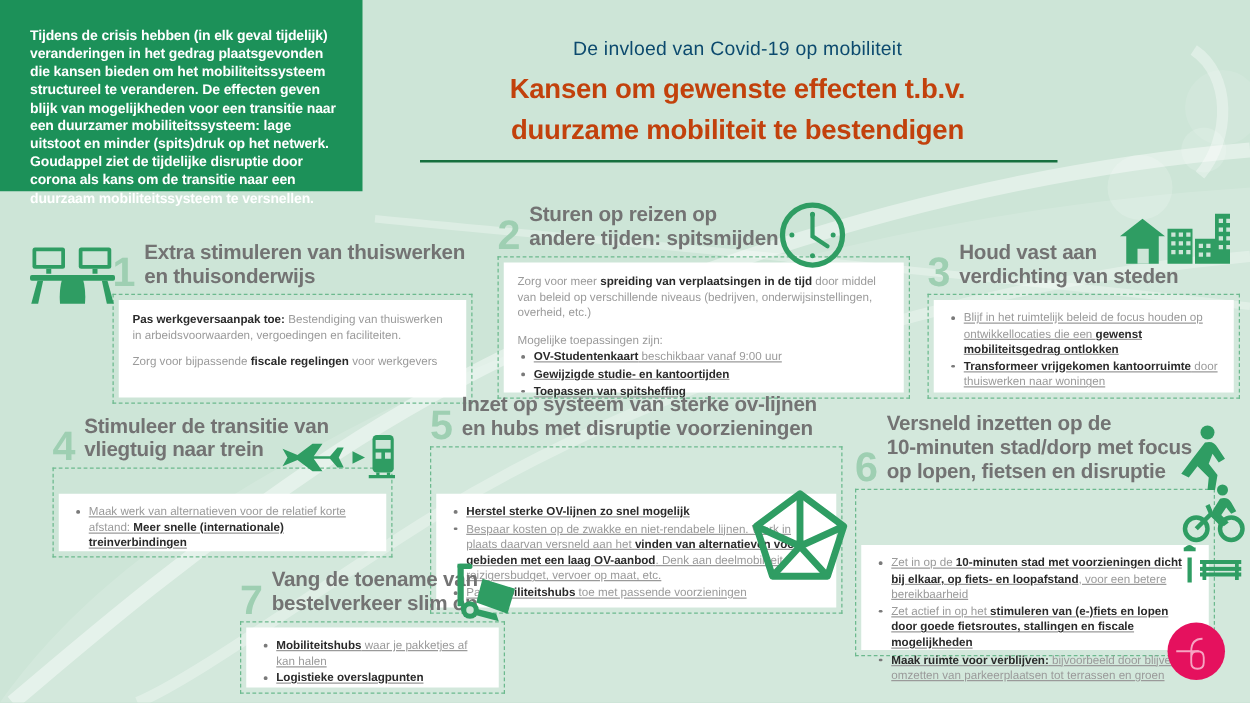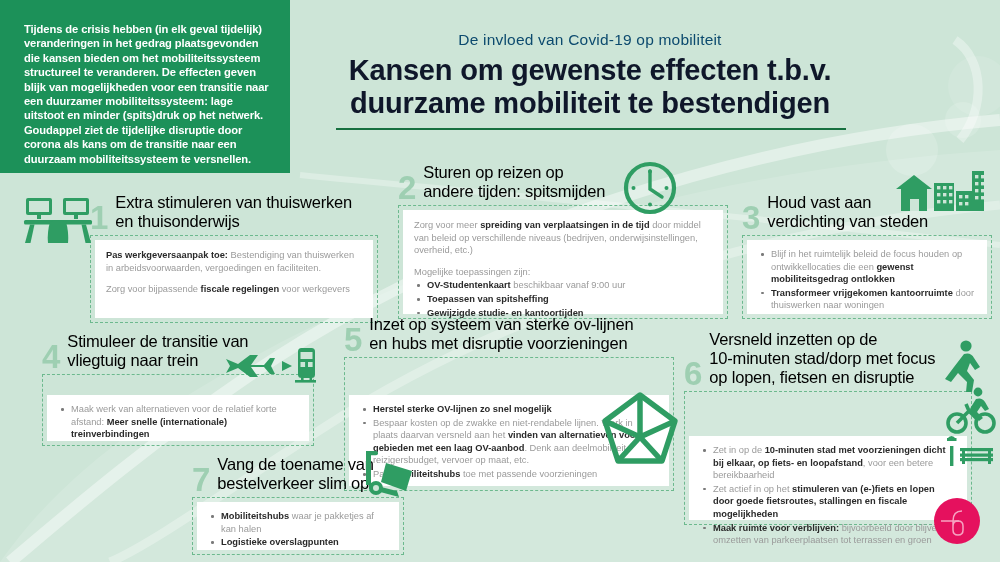--- a/index.html
+++ b/index.html
@@ -9,68 +9,68 @@
     font-family:"Liberation Sans", sans-serif;
     position:relative;
   }
   #stage{position:absolute;inset:0;width:1000px;height:562px;overflow:hidden;}
 
   
   .bg-svg{position:absolute;left:0;top:0;width:1000px;height:562px;}
 
   
   .intro-panel{
-    position:absolute;left:0;top:0;width:290px;height:173px;
+    position:absolute;left:0;top:0;width:290px;height:153px;
     background:#1c9159;
   }
   .intro-text{
     position:absolute;left:24px;top:22px;width:248px;
     color:#ffffff;font-weight:bold;font-size:11.2px;line-height:14.4px;
     letter-spacing:-0.1px;
   }
 
   
   .header{position:absolute;left:330px;top:30px;width:520px;text-align:center;}
   .kicker{
     color:#0c4a6e;font-size:15.5px;letter-spacing:.2px;line-height:20px;
   }
   .h-title{
-    color:#0f172a;font-weight:bold;font-size:29px;line-height:33px;
+    color:#c2410c;font-weight:bold;font-size:22px;line-height:33px;
     margin-top:4px;letter-spacing:-.2px;
   }
   .h-rule{
     position:absolute;left:336px;top:128px;width:510px;height:2px;background:#17703f;
   }
 
   
   .card{position:absolute;}
   .card-head{position:relative;display:flex;align-items:flex-end;gap:7px;}
   .num{
     font-size:33px;font-weight:bold;color:#9ecfb2;line-height:26px;
     flex:0 0 auto;
   }
   .title{
-    color:#000000;font-weight:normal;font-size:16.5px;line-height:19px;
+    color:#737373;font-weight:bold;font-size:16.5px;line-height:19px;
     letter-spacing:-.2px;flex:0 0 auto;
   }
   .box{
     margin-top:4px;
     border:1.6px dashed #6cb98e;
     padding:4px;
     background:transparent;
   }
   .box-inner{
     background:#ffffff;padding:8px 10px;
   }
   .body{
     color:#9a9a9a;font-size:9.3px;line-height:12.6px;
   }
   .body b{color:#2a2a2a;}
   ul.body{margin:0;padding-left:12px;list-style:none;}
-  ul.body li{position:relative;margin:0 0 1px 0;padding-left:2px;}
+  ul.body li{position:relative;margin:0 0 1px 0;padding-left:2px;text-decoration:underline;}
   ul.body li:before{
     content:"";position:absolute;left:-8px;top:5px;
     width:2.6px;height:2.6px;background:#7a7a7a;border-radius:50%;
   }
   p.body{margin:1px;}
   p.body + p.body{margin-top:9px;}
   .icon{position:absolute;}
 
   
   .logo{
@@ -150,22 +150,22 @@
         <div>Sturen op reizen op</div>
         <div>andere tijden: spitsmijden</div>
       </div>
     </div>
     <div class="box" style="width:320px;">
       <div class="box-inner" style="height:88px;">
         <p class="body">Zorg voor meer <b>spreiding van verplaatsingen in de tijd</b> door middel van beleid op verschillende niveaus (bedrijven, onderwijsinstellingen, overheid, etc.)</p>
         <p class="body">Mogelijke toepassingen zijn:</p>
         <ul class="body" style="margin-top:1px;">
             <li><b>OV-Studentenkaart</b> beschikbaar vanaf 9:00 uur</li>
+            <li><b>Gewijzigde studie- en kantoortijden</b></li>
             <li><b>Toepassen van spitsheffing</b></li>
-            <li><b>Gewijzigde studie- en kantoortijden</b></li>
           </ul>
       </div>
     </div>
     <svg class="icon" style="left:222px;top:-5px;" width="60" height="60" viewBox="0 0 60 60">
       <circle cx="30" cy="30" r="24" fill="none" stroke="#2f9d63" stroke-width="4.2"></circle>
       <path d="M30 13 L30 31 L42 39" fill="none" stroke="#2f9d63" stroke-width="3.4" stroke-linecap="round"></path>
       <circle cx="30" cy="13.5" r="2" fill="#2f9d63"></circle>
       <circle cx="46.5" cy="30" r="2" fill="#2f9d63"></circle>
       <circle cx="30" cy="46.5" r="2" fill="#2f9d63"></circle>
       <circle cx="13.5" cy="30" r="2" fill="#2f9d63"></circle>

